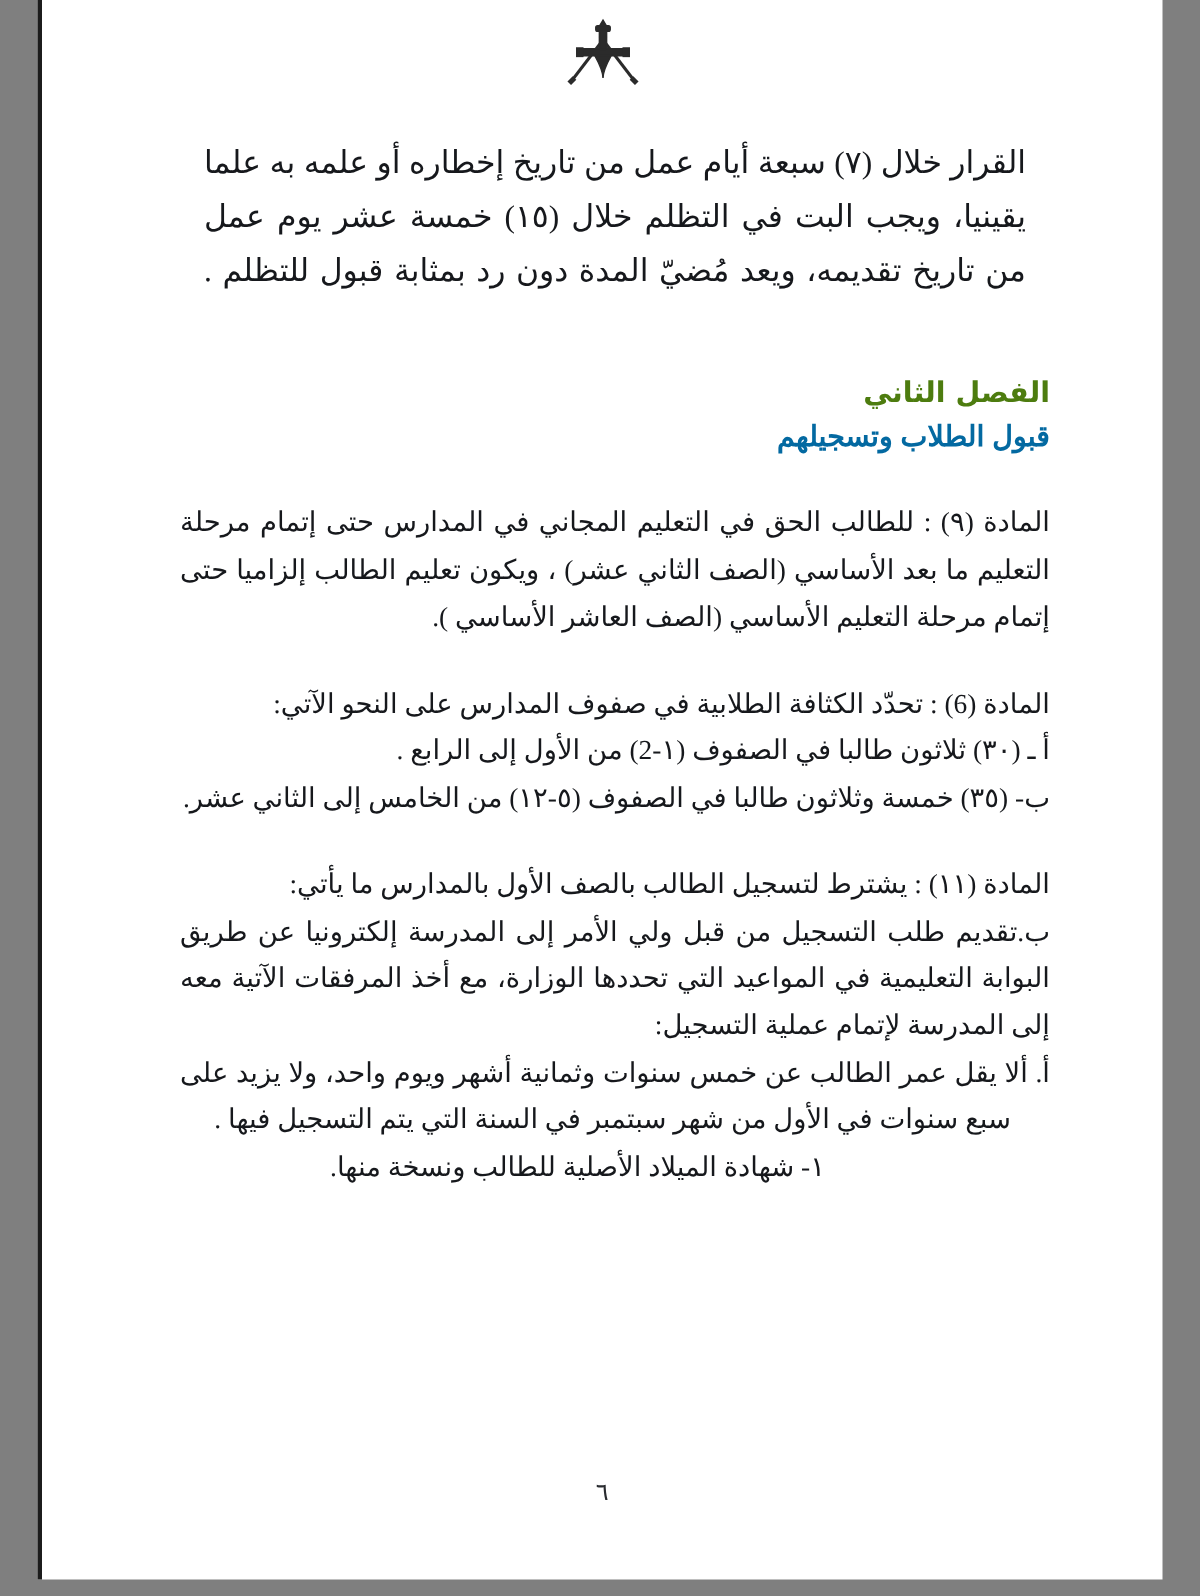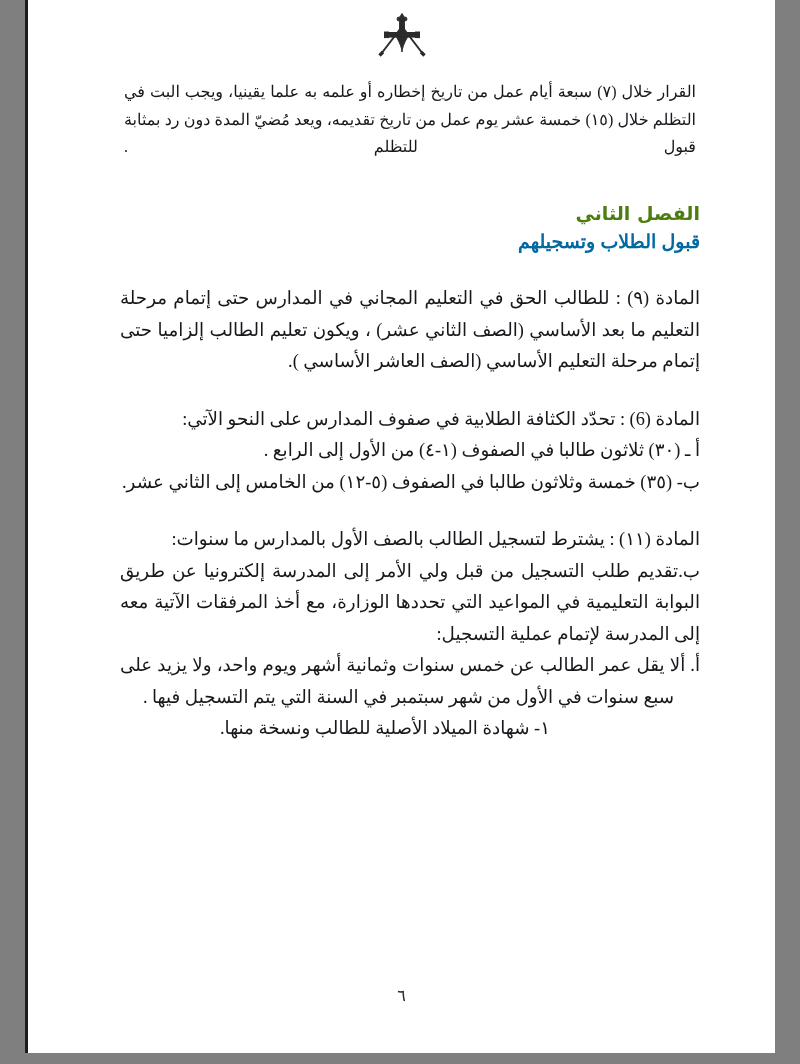--- a/index.html
+++ b/index.html
@@ -47,23 +47,23 @@
     top: 74px;
     right: 75px;   
     left: 92px;    
     direction: rtl;
     text-align: justify;
     text-align-last: right;
     color: #16181c;
   }
 
   .para {
-    font-size: 16px;
+    font-size: 21px;
     line-height: 1.72;
-    margin: 4px;
+    margin: 16px;
     text-align: justify;
     text-align-last: right;
     letter-spacing: 0;
   }
   .para.justify-stretch {
     text-align: justify;
     text-align-last: justify;
   }
   .spacer-md { height: 26px; }
   .spacer-lg { height: 34px; }
@@ -175,28 +175,28 @@
       <span class="article-label">المادة (٩) :</span>
       <span class="article-body">للطالب الحق في التعليم المجاني في المدارس حتى إتمام مرحلة التعليم ما بعد الأساسي (الصف الثاني عشر) ، ويكون تعليم الطالب إلزاميا حتى إتمام مرحلة التعليم الأساسي (الصف العاشر الأساسي ).</span>
     </div>
 
     <div class="spacer-md"></div>
 
     <div class="article">
       <span class="article-label">المادة (6) :</span>
       <span class="article-body">تحدّد الكثافة الطلابية في صفوف المدارس على النحو الآتي:</span>
     </div>
-    <p class="sub-item indent-b">أ ـ (٣٠) ثلاثون طالبا في الصفوف (١-٤) من الأول إلى الرابع .</p>
+    <p class="sub-item indent-b">أ ـ (٣٠) ثلاثون طالبا في الصفوف (١-2) من الأول إلى الرابع .</p>
     <p class="sub-item indent-b justify-stretch">ب- (٣٥) خمسة وثلاثون طالبا في الصفوف (٥-١٢) من الخامس إلى الثاني عشر.</p>
 
     <div class="spacer-md"></div>
 
     <div class="article">
       <span class="article-label">المادة (١١) :</span>
-      <span class="article-body">يشترط لتسجيل الطالب بالصف الأول بالمدارس ما سنوات:</span>
+      <span class="article-body">يشترط لتسجيل الطالب بالصف الأول بالمدارس ما يأتي:</span>
     </div>
     <p class="sub-item indent-b justify-stretch">ب.تقديم طلب التسجيل من قبل ولي الأمر إلى المدرسة إلكترونيا عن طريق البوابة التعليمية في المواعيد التي تحددها الوزارة، مع أخذ المرفقات الآتية معه إلى المدرسة لإتمام عملية التسجيل:</p>
     <p class="sub-item indent-hang justify-stretch">أ.  ألا يقل عمر الطالب عن خمس سنوات وثمانية أشهر ويوم واحد، ولا يزيد على سبع سنوات في الأول من شهر سبتمبر في السنة التي يتم التسجيل فيها .</p>
     <p class="sub-item indent-num">١- شهادة الميلاد الأصلية للطالب ونسخة منها.</p>
 
   </div>
 
   <div id="page-number">٦</div>
 
 </div>

